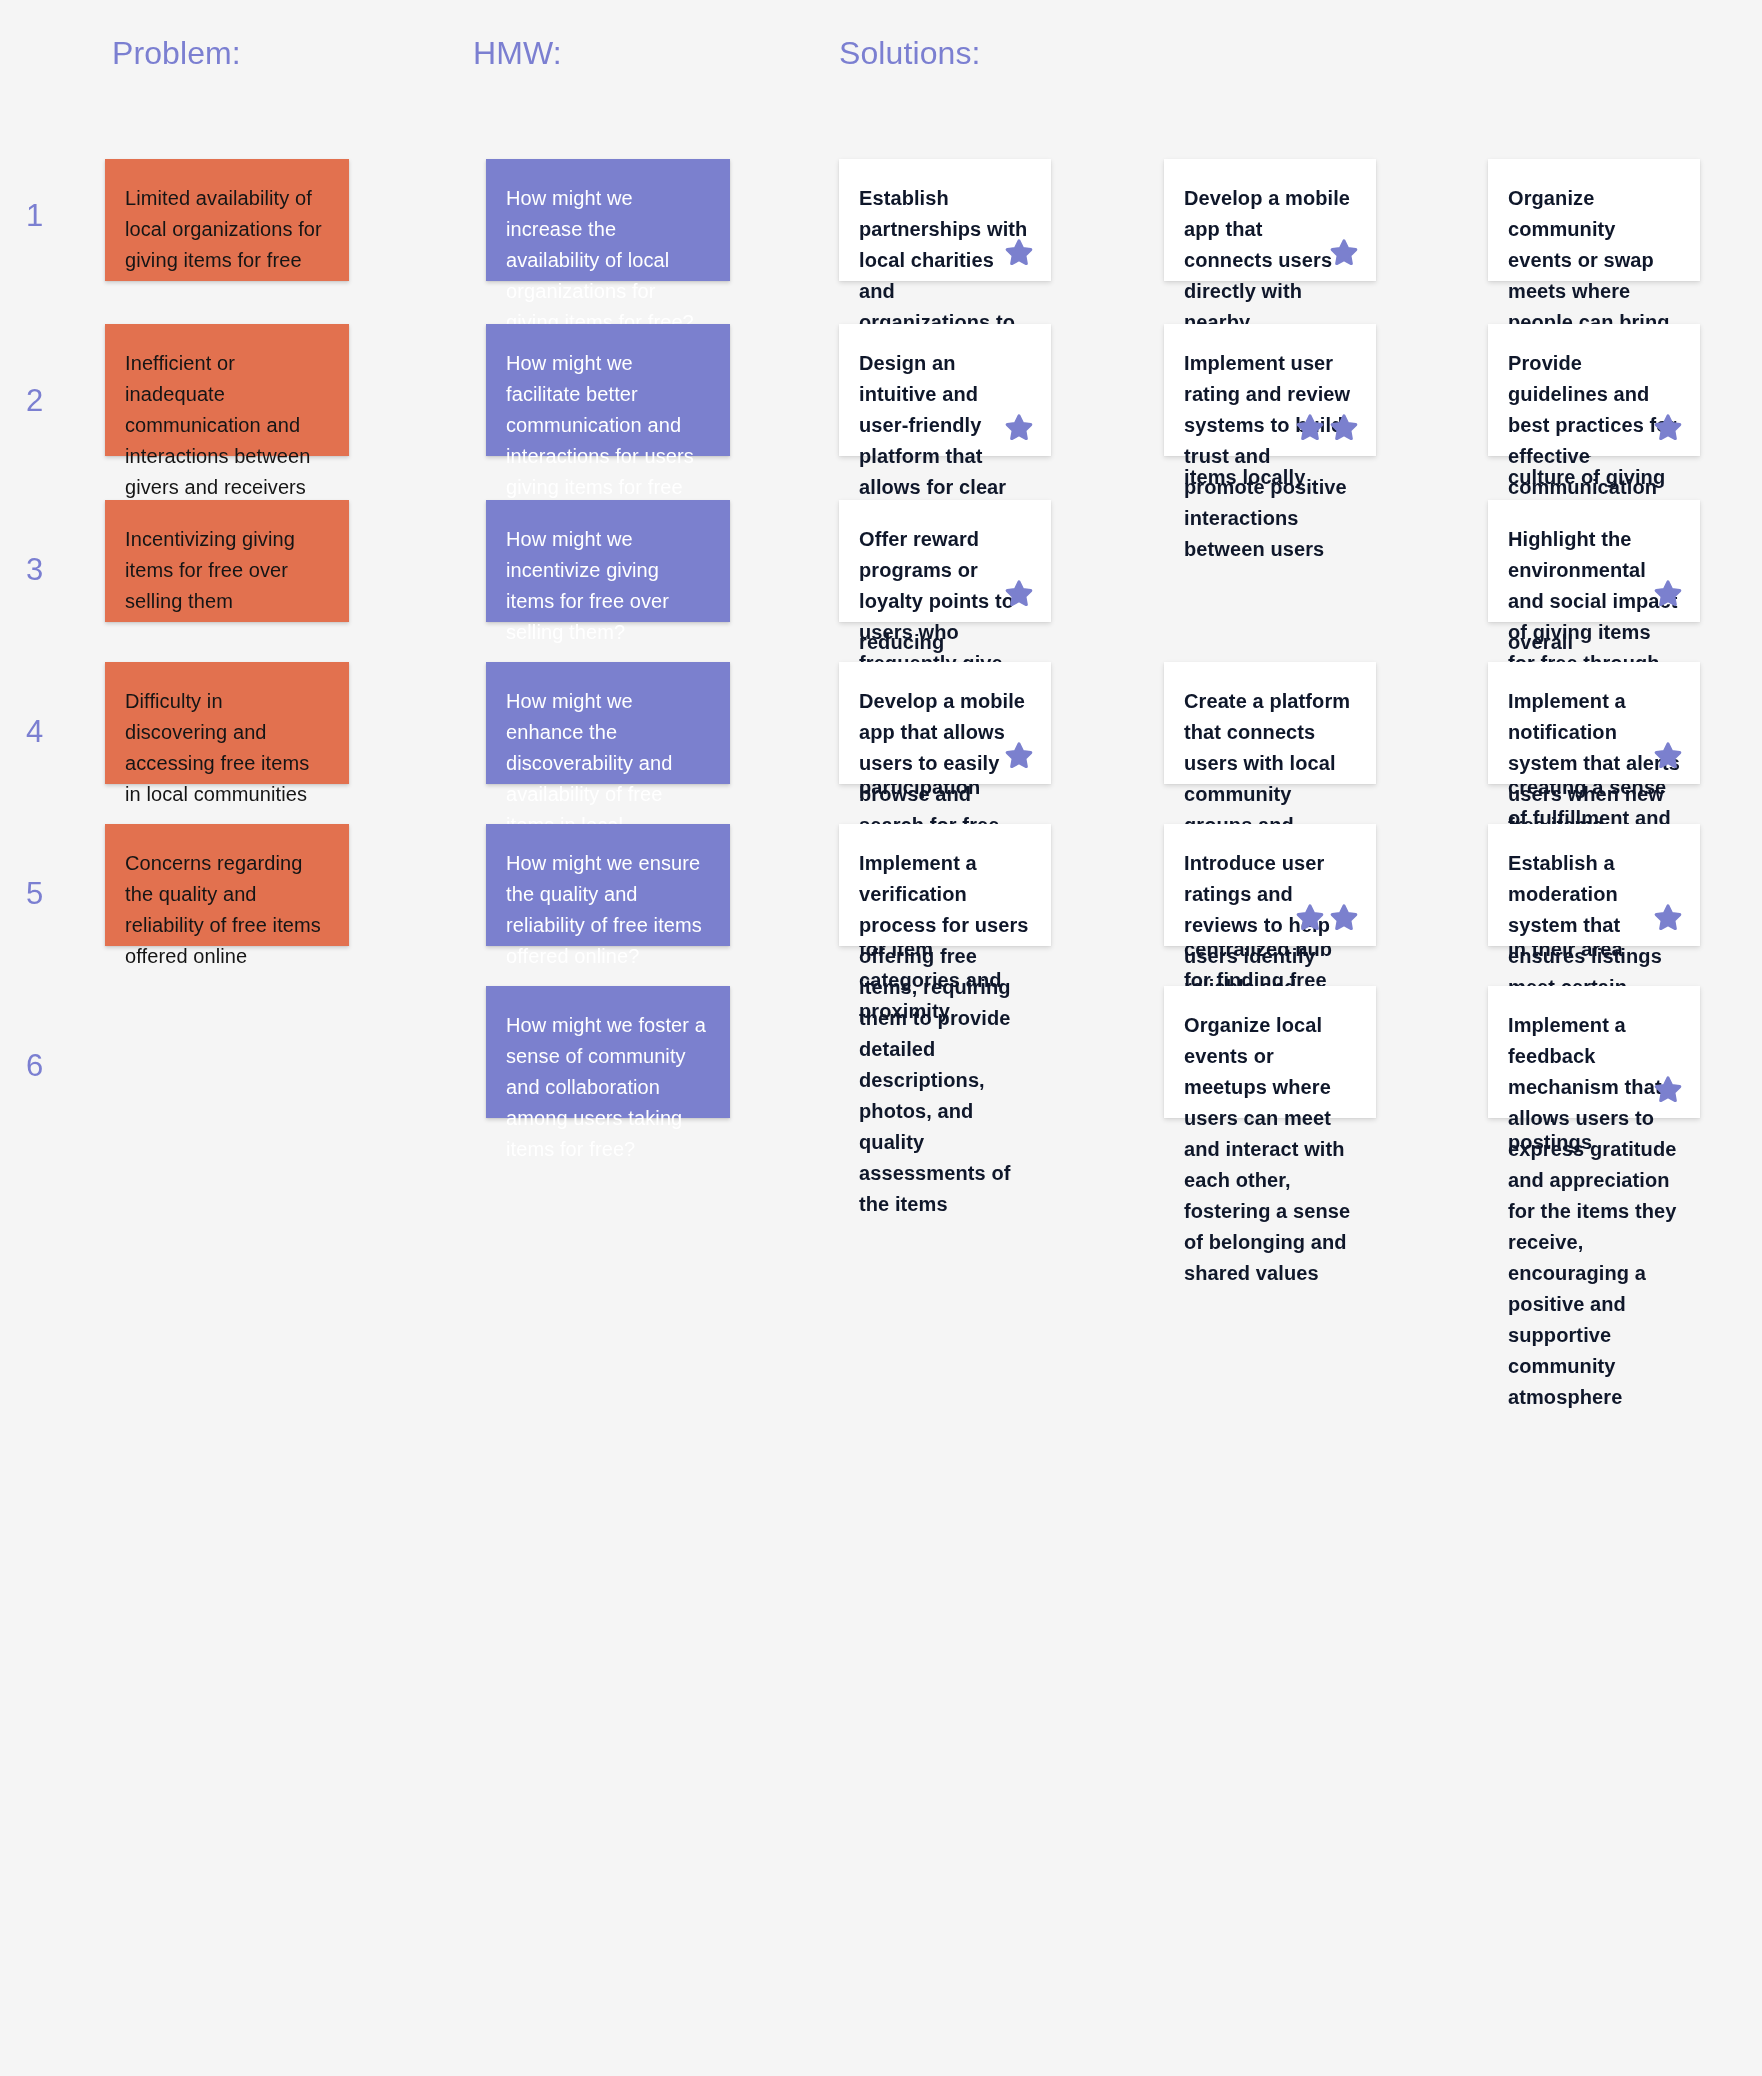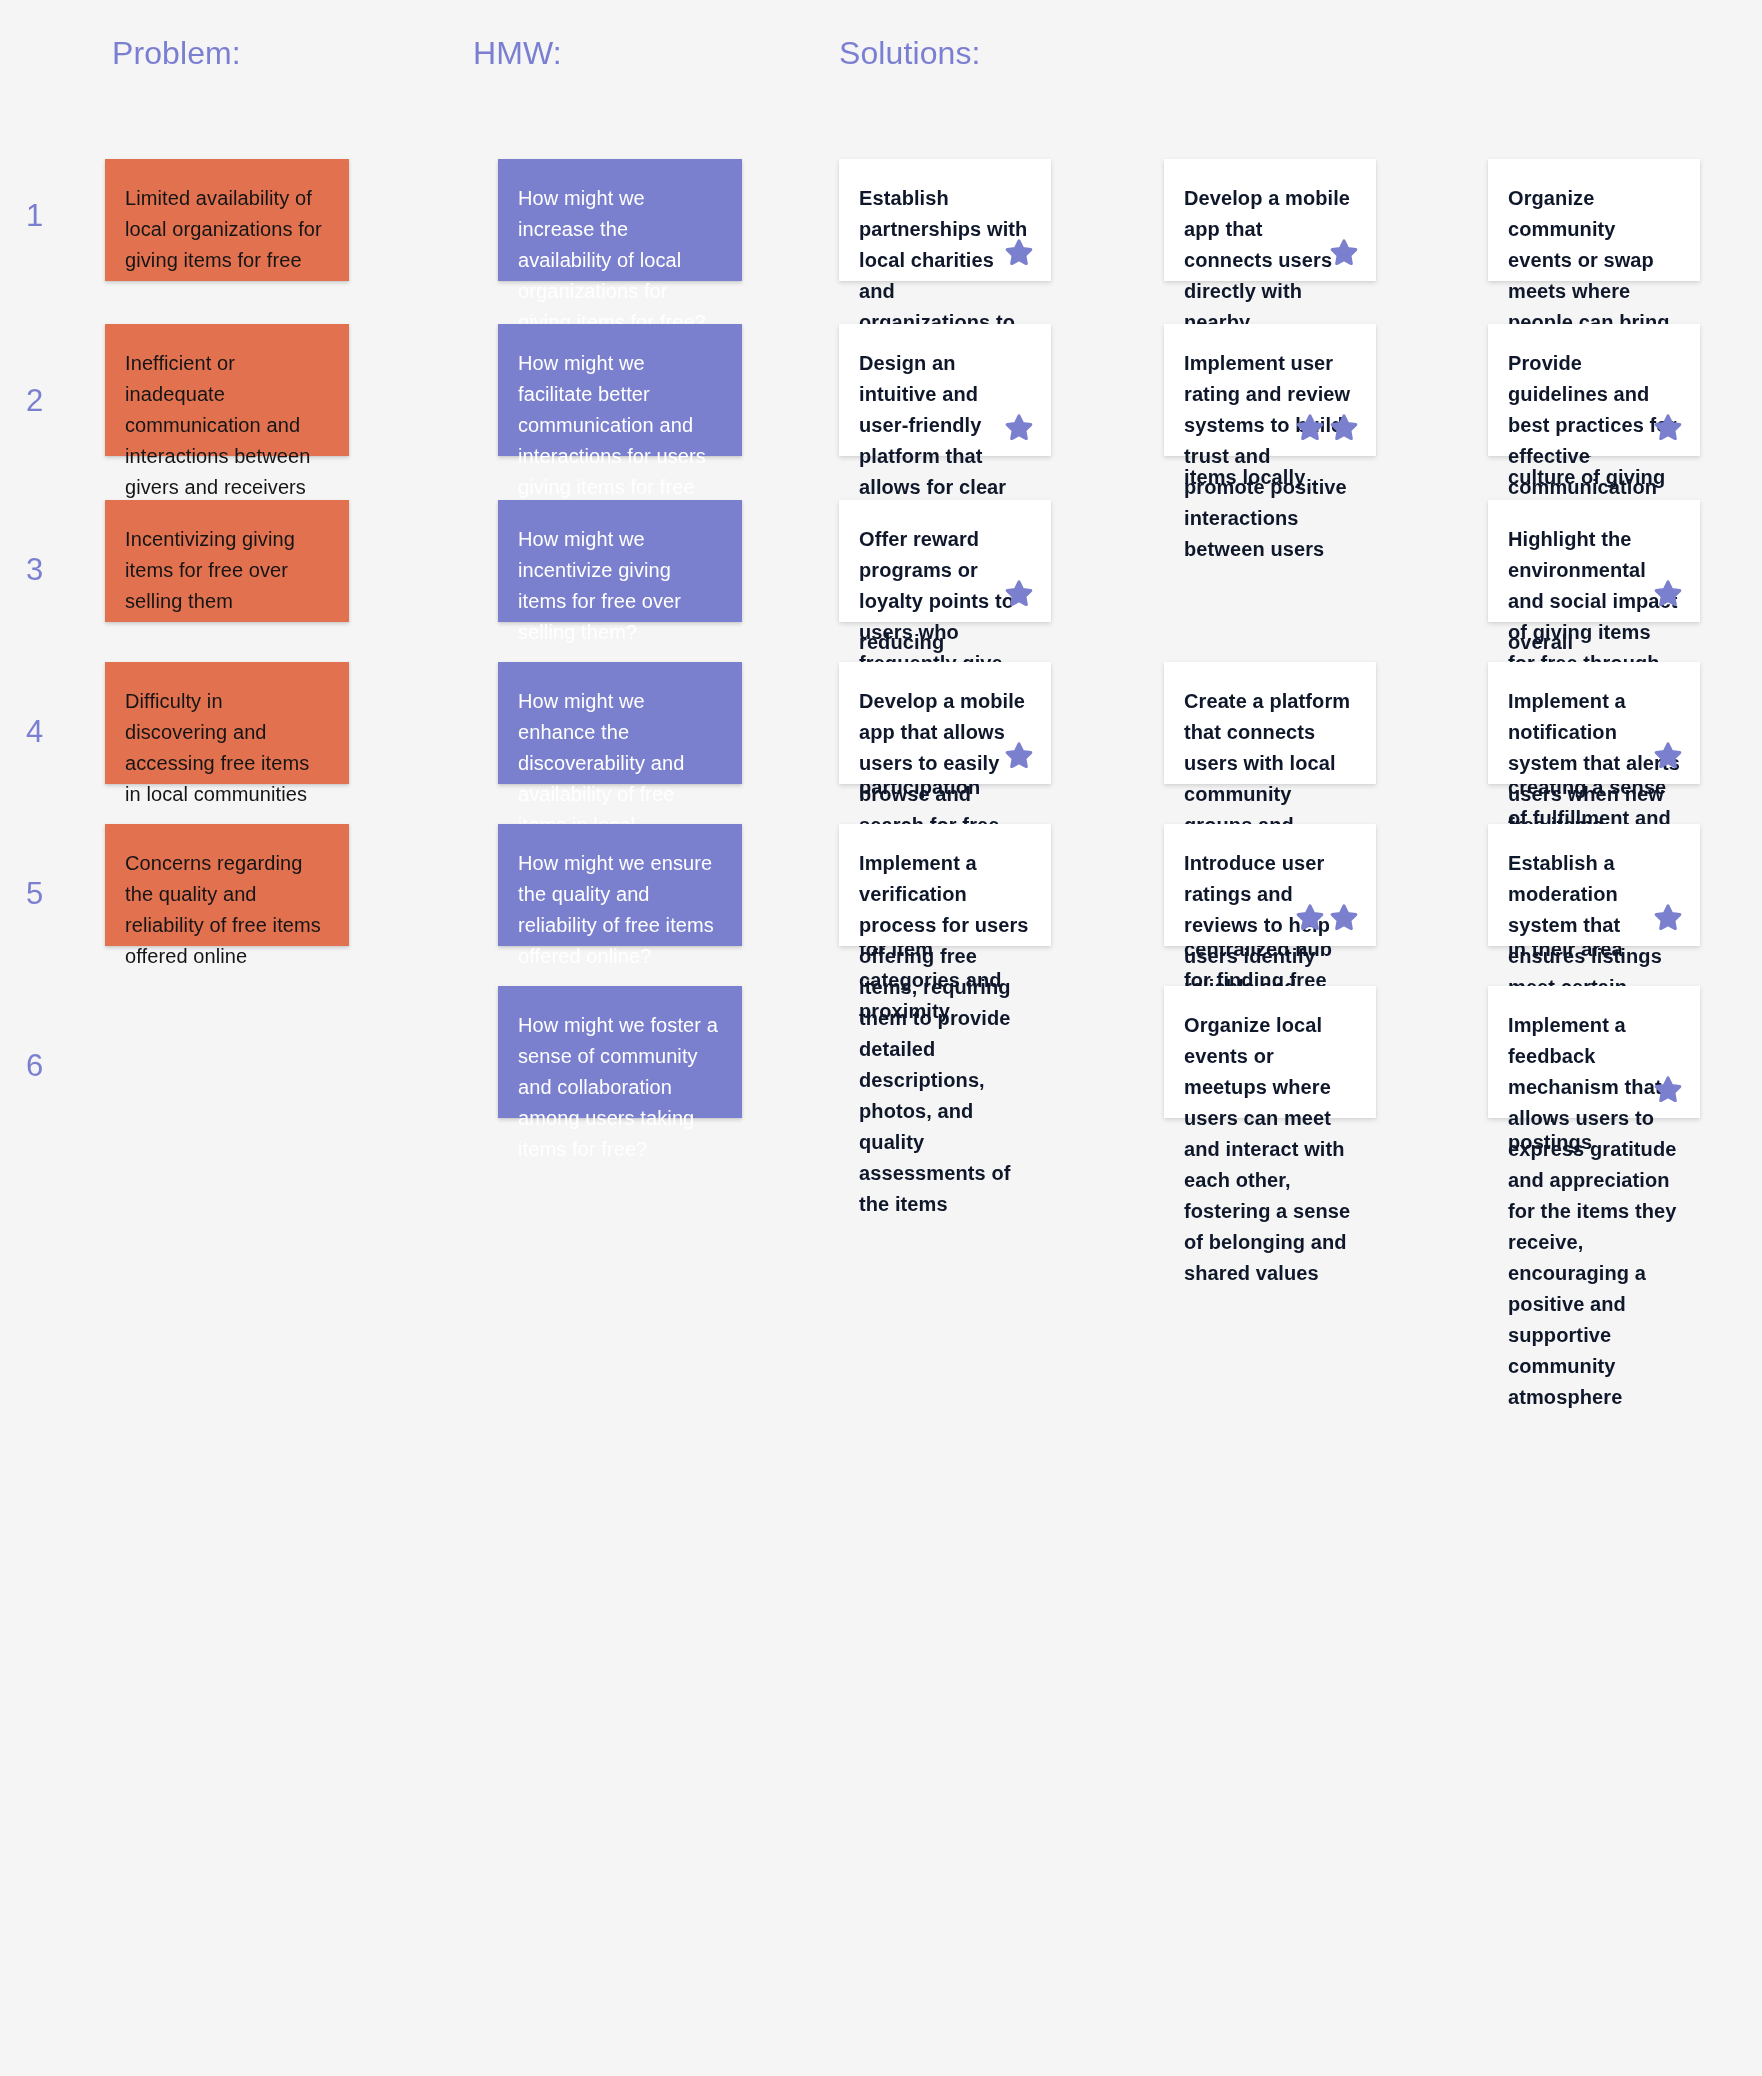--- a/index.html
+++ b/index.html
@@ -72,21 +72,21 @@
 
   .card.problem {
     left: 105px;
     width: 244px;
     background: #e2714f;
     color: #151515;
     box-shadow: 0 2px 4px rgba(0,0,0,0.16), 0 0.7px 1.4px rgba(0,0,0,0.10);
   }
 
   .card.hmw {
-    left: 498px;
+    left: 486px;
     width: 244px;
     background: #7b80ce;
     color: #ffffff;
     box-shadow: 0 2px 4px rgba(0,0,0,0.16), 0 0.7px 1.4px rgba(0,0,0,0.10);
   }
 
   .card.solution {
     width: 212px;
     background: #ffffff;
     color: #0f172a;

